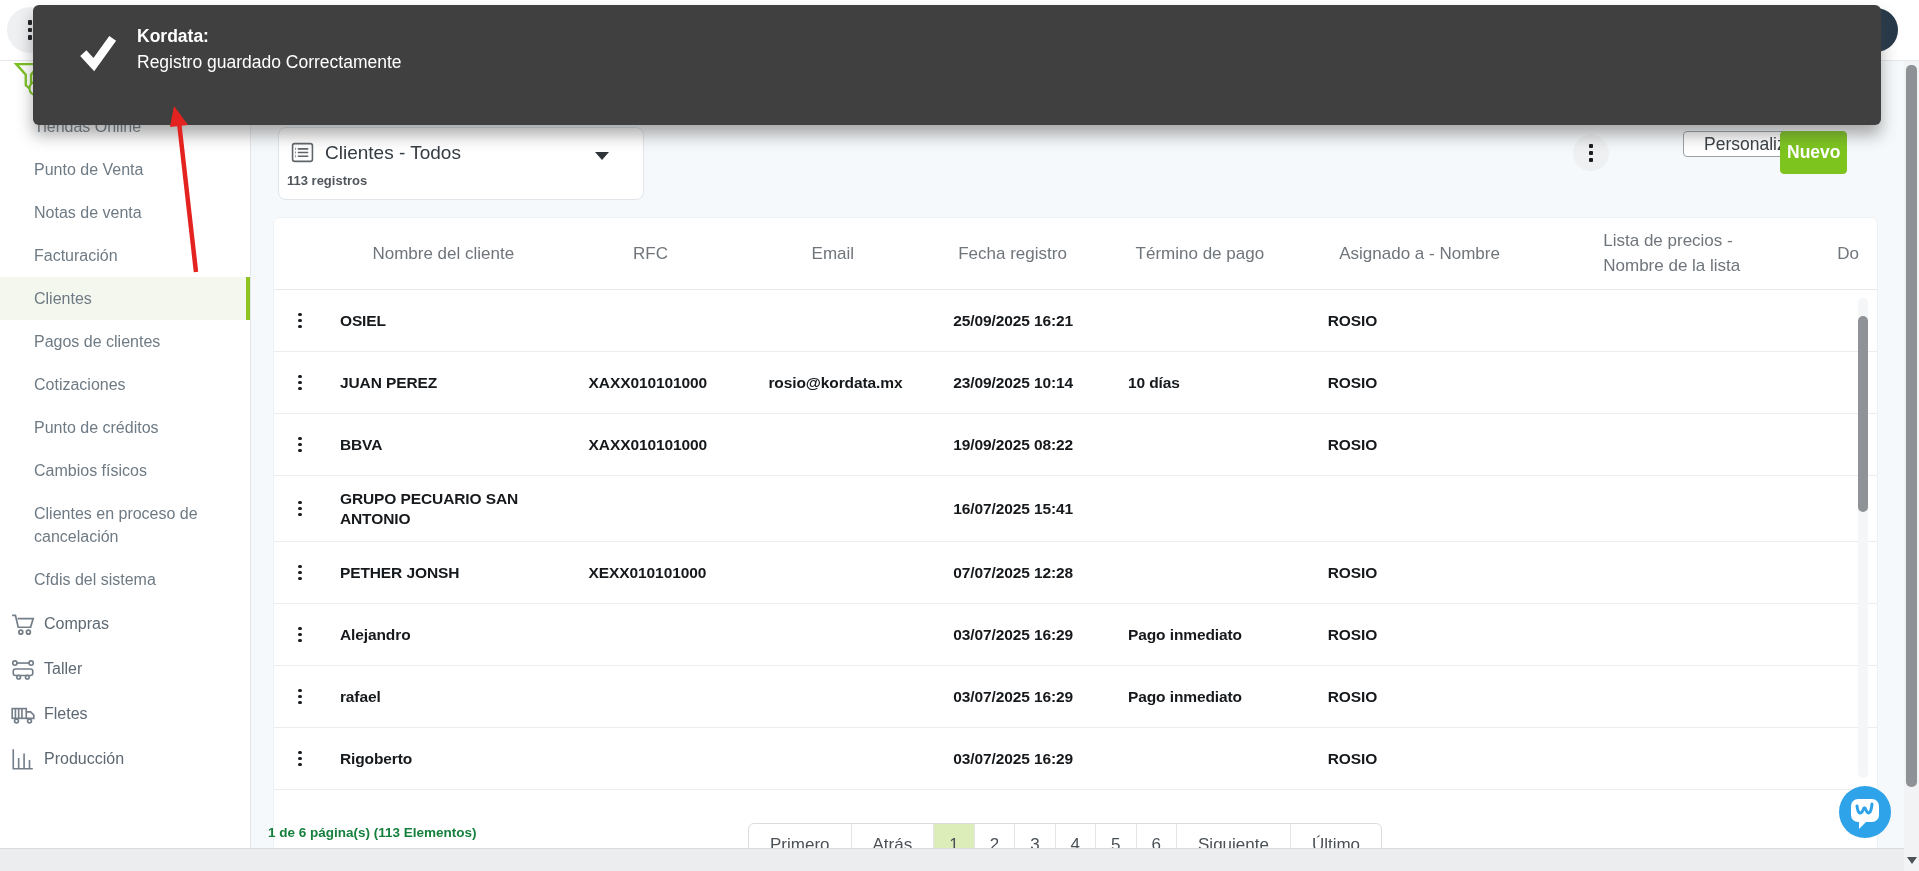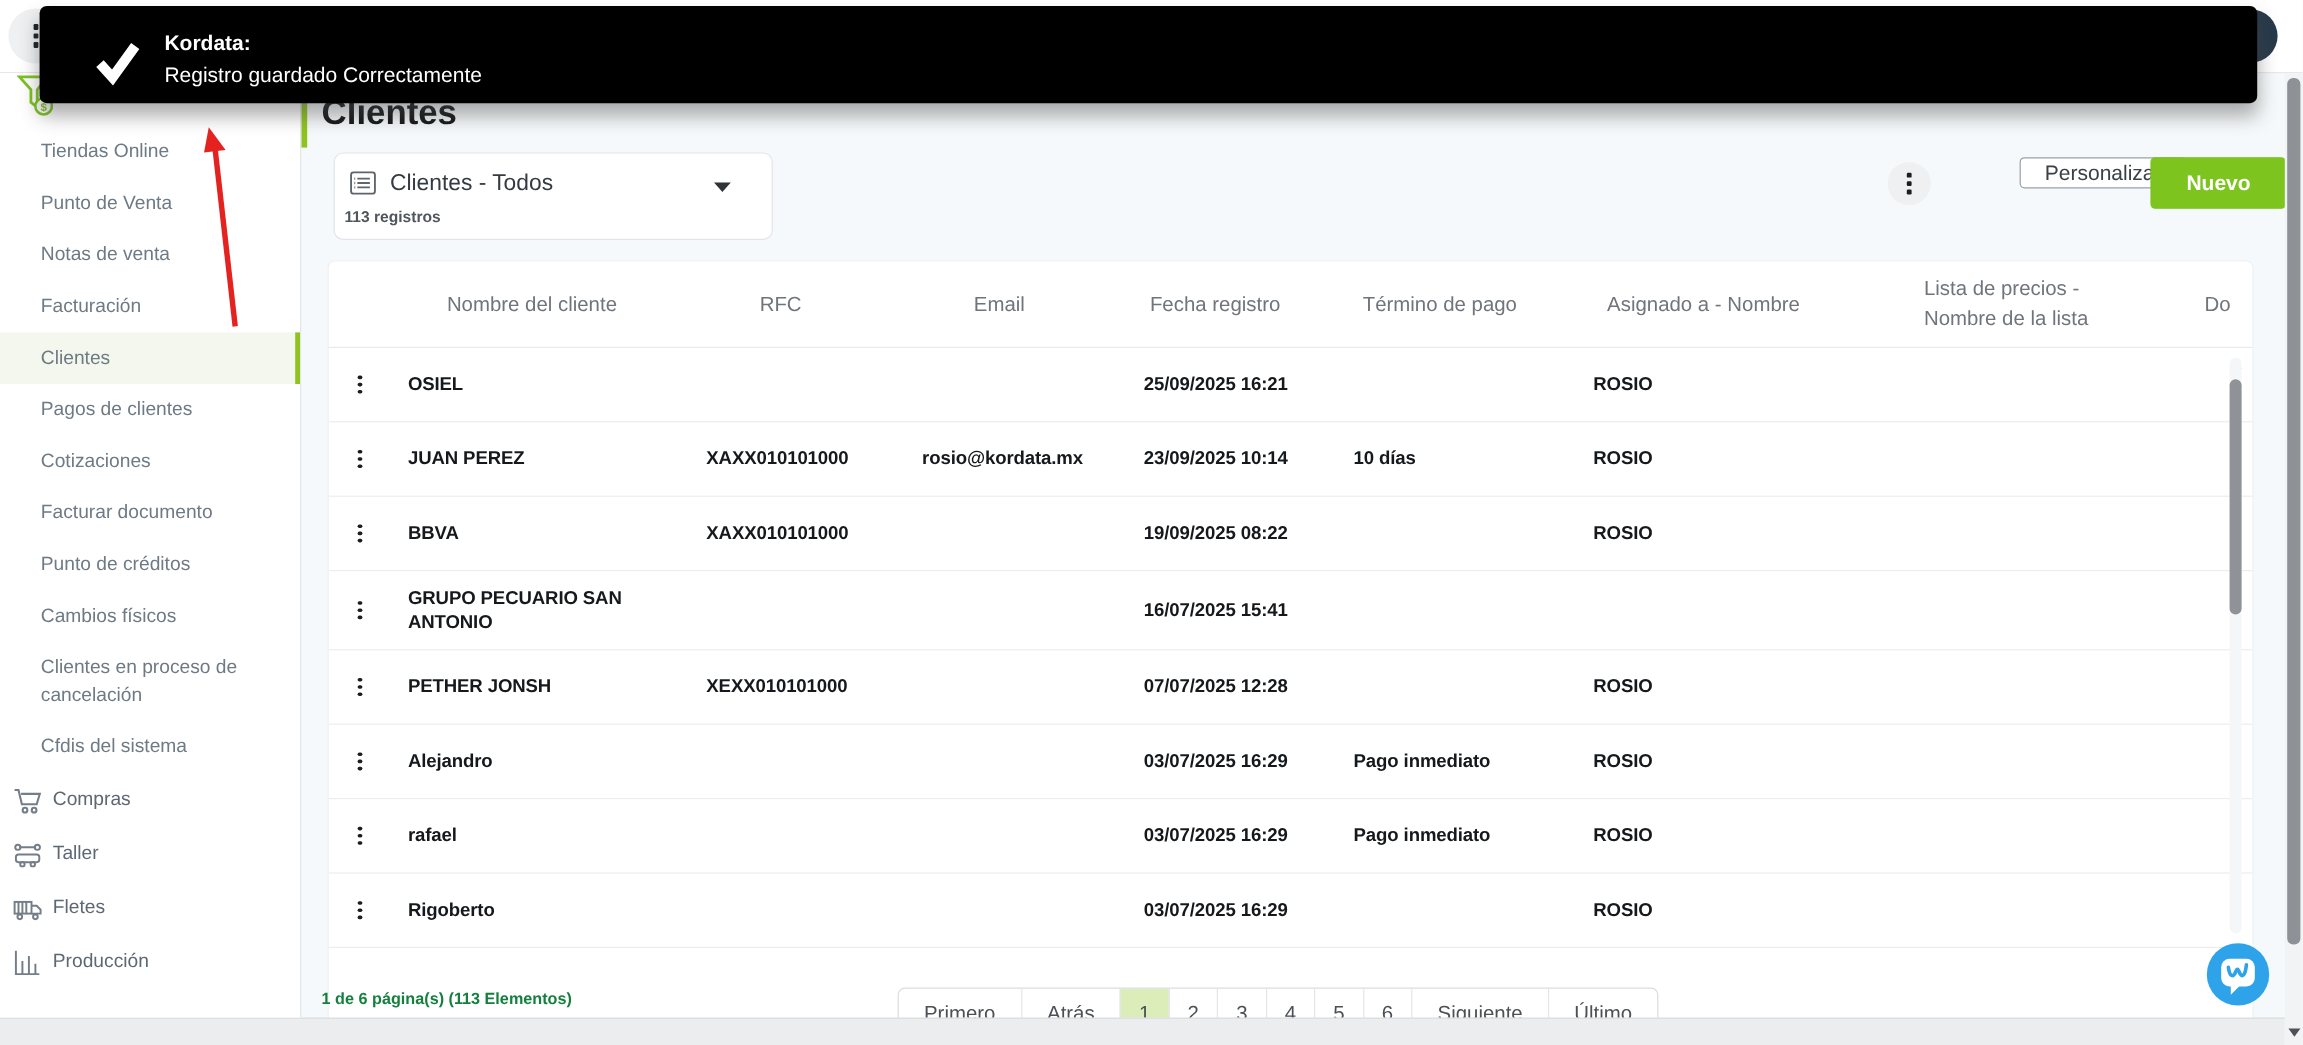--- a/index.html
+++ b/index.html
@@ -17,40 +17,40 @@
   .sidebar { position:absolute; left:0; top:61px; width:251px; height:787px; background:#fff; border-right:1px solid #e3e6e9; z-index:2; }
   .filter-ic { position:absolute; left:14px; top:1px; }
   .nav { padding-top:44px; }
   .sub { height:43px; display:flex; align-items:center; padding-left:34px; font-size:16px; color:#6e7a84; cursor:pointer; }
   .sub.multi { height:66px; line-height:1.45; padding-right:26px; }
   .sub.active { background:#f3f7ee; border-right:4px solid #8fc320; }
   .icon-item { height:45px; display:flex; align-items:center; padding-left:10px; gap:8px; font-size:16px; color:#5d6872; cursor:pointer; }
   .icon-item svg { flex:0 0 auto; }
 
   
-  .toast { position:absolute; left:33px; top:5px; width:1848px; height:81px; background:#000000; border-radius:6px; z-index:50;
+  .toast { position:absolute; left:33px; top:5px; width:1848px; height:120px; background:#404040; border-radius:6px; z-index:50;
            box-shadow:0 10px 16px rgba(70,70,70,.45); color:#fff; }
   .toast .chk { position:absolute; left:44px; top:26px; }
   .toast .t1 { position:absolute; left:104px; top:21px; font-size:17.5px; font-weight:700; }
   .toast .t2 { position:absolute; left:104px; top:47px; font-size:17.5px; font-weight:400; }
 
   
   .main { position:absolute; left:251px; top:61px; width:1653px; height:787px; }
   .page-h1 { position:absolute; left:0; top:4px; height:58px; line-height:58px; border-left:5px solid #8fc320; padding-left:12px; font-size:29px; font-weight:700; color:#14171a; }
 
   .viewcard { position:absolute; left:27px; top:66px; width:366px; height:73px; background:#fff; border:1px solid #e1e5e9; border-radius:8px; }
   .viewcard .lic { position:absolute; left:12px; top:13px; }
   .viewcard .vtitle { position:absolute; left:46px; top:14px; font-size:19px; color:#343b42; }
   .viewcard .caret { position:absolute; left:316px; top:24px; width:0; height:0; border-left:7px solid transparent; border-right:7px solid transparent; border-top:8px solid #2f3438; }
   .viewcard .vsub { position:absolute; left:8px; top:45px; font-size:13px; font-weight:700; color:#50565c; }
 
   .tb-kebab { position:absolute; left:1322px; top:74px; width:36px; height:36px; border-radius:50%; background:#eef0f2; display:flex; align-items:center; justify-content:center; cursor:pointer; }
   .tb-kebab .dots i { width:4px; height:4px; }
   .btn-personalize { position:absolute; left:1432px; top:70px; height:26px; padding:0 20px; background:#fff; border:1px solid #9aa1a7; border-radius:4px; font-size:17.5px; color:#3a4045; display:flex; align-items:center; cursor:pointer; font-family:inherit; }
-  .btn-new { position:absolute; left:1529px; top:70px; height:43px; padding:0 29px; background:#7dc41f; border:1px solid #7dc41f; border-radius:4px; font-size:17.5px; font-weight:700; color:#fff; display:flex; align-items:center; cursor:pointer; font-family:inherit;margin-left:12px; }
+  .btn-new { position:absolute; left:1529px; top:70px; height:43px; padding:0 6px; background:#7dc41f; border:1px solid #7dc41f; border-radius:4px; font-size:17.5px; font-weight:700; color:#fff; display:flex; align-items:center; cursor:pointer; font-family:inherit; }
 
   
   .tablecard { position:absolute; left:22px; top:156px; width:1605px; height:660px; background:#fff; border-radius:6px; border:1px solid #eef1f3; }
   .thead { display:flex; height:72px; align-items:center; border-bottom:1px solid #e8eaec; }
   .th { font-size:17px; color:#6f757b; text-align:center; }
   .tr { display:flex; height:62px; align-items:center; border-bottom:1px solid #ededee; }
   .tr.tall { height:66px; }
   .td { font-size:15.5px; font-weight:700; color:#16191c; padding-left:28px; letter-spacing:-.1px; }
   .c-kebab { width:52px; padding-left:0; display:flex; justify-content:center; }
   .c-kebab .dots { gap:2.5px; cursor:pointer; }
@@ -123,23 +123,20 @@
     <div class="sub active">
         <span>Clientes</span>
       </div>
     <div class="sub">
         <span>Pagos de clientes</span>
       </div>
     <div class="sub">
         <span>Cotizaciones</span>
       </div>
     <div class="sub">
-        <span>Facturar documento</span>
-      </div>
-    <div class="sub">
         <span>Punto de créditos</span>
       </div>
     <div class="sub">
         <span>Cambios físicos</span>
       </div>
     <div class="sub multi">
         <span>Clientes en proceso de cancelación</span>
       </div>
     <div class="sub">
         <span>Cfdis del sistema</span>

